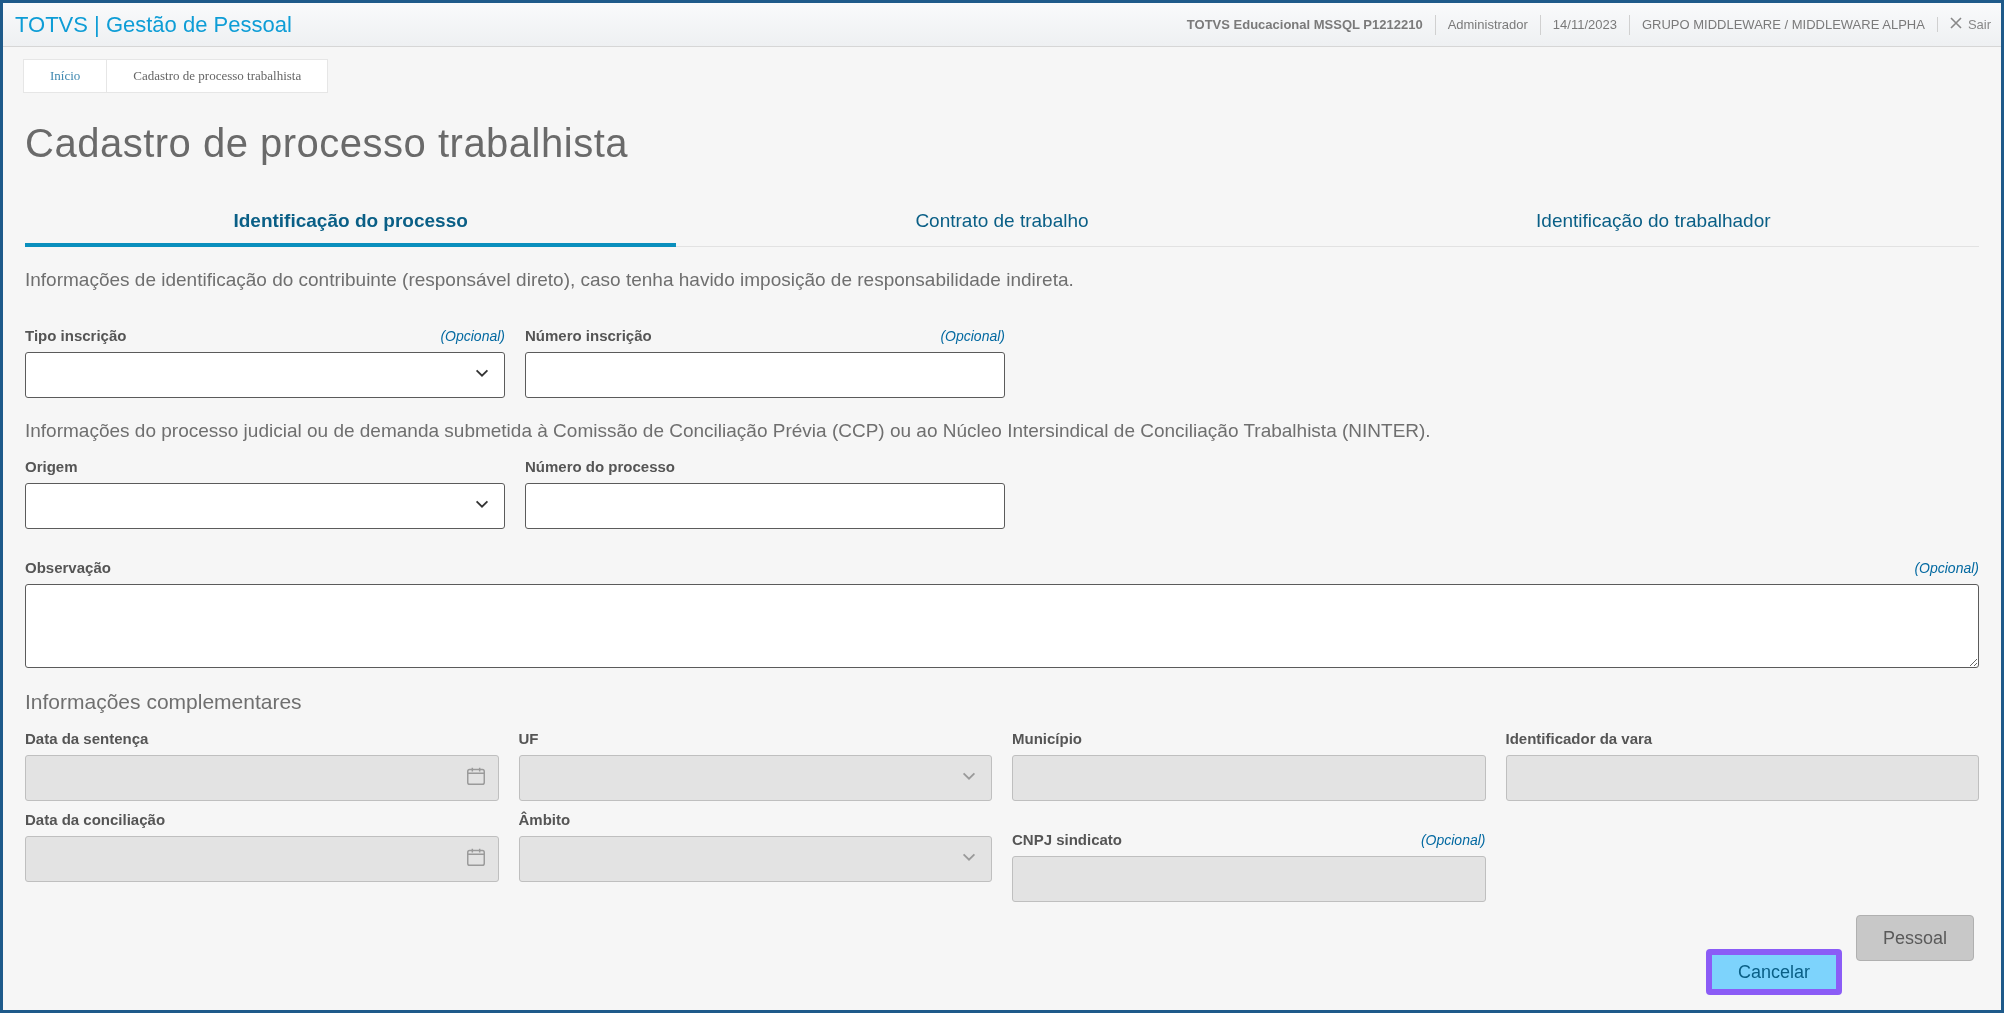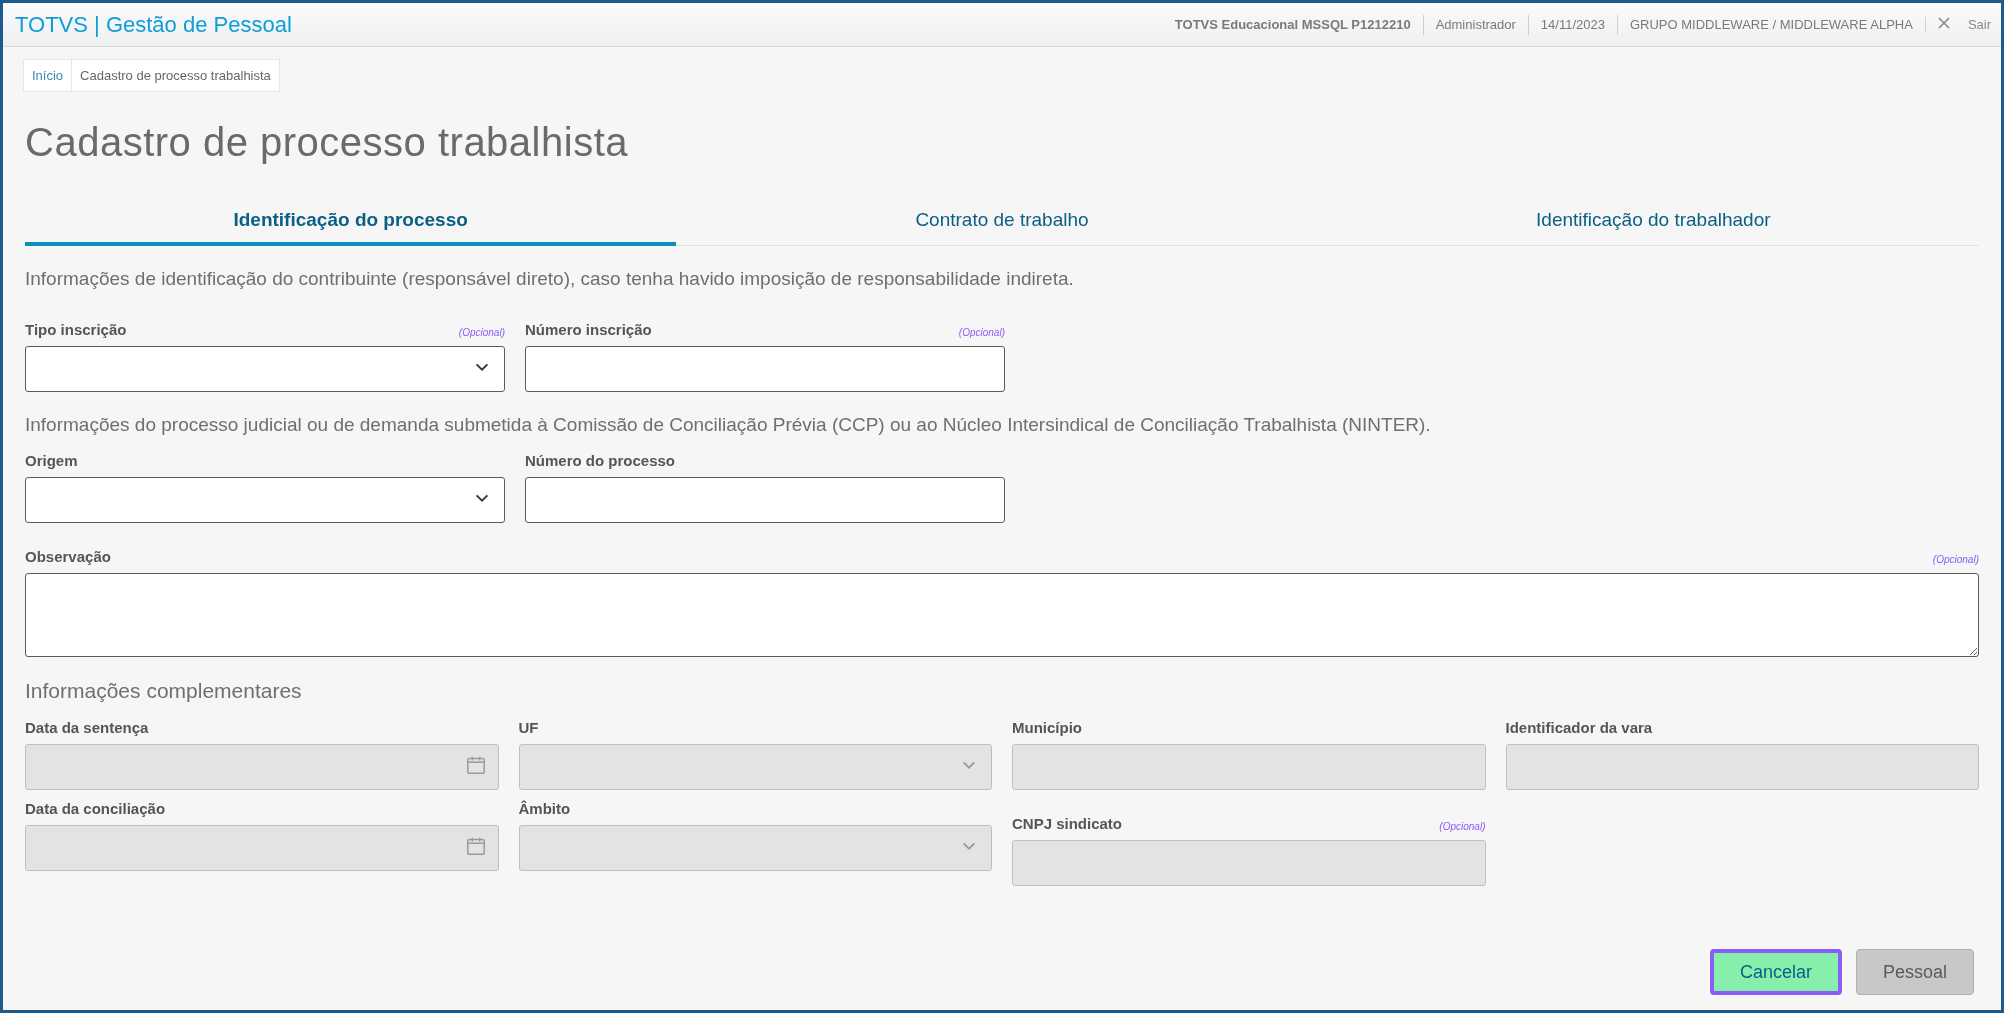--- a/index.html
+++ b/index.html
@@ -35,39 +35,40 @@
   }
   .topbar-right .seg {
     padding: 0 12px;
     border-left: 1px solid #d0d0d0;
     line-height: 20px;
   }
   .topbar-right .seg:first-child { border-left: none; font-weight: bold; }
   .exit {
     display: flex;
     align-items: center;
-    gap: 18px;
+    gap: 6px;
     padding-left: 12px;
     border-left: 1px solid #d0d0d0;
     color: #888;
     cursor: pointer;
   }
   .breadcrumb-wrap {
     padding: 12px 20px 0 20px;
   }
   .breadcrumb {
     display: flex;
     gap: 0;
     font-size: 13px;
   }
   .crumb {
     border: 1px solid #e6e6e6;
     background: #fff;
     color: #3f88b0;
-    padding: 8px 8px;
+    padding: 8px 26px;
+    font-family: Liberation Serif, serif;
   }
   .crumb + .crumb { border-left: none; color:#666; }
   .container {
     padding: 10px 22px 0 22px;
   }
   h1 {
     font-weight: 300;
     font-size: 40px;
     color: #6a6a6a;
     letter-spacing: .5px;
@@ -118,21 +119,21 @@
   }
   .label-row {
     display:flex;
     justify-content: space-between;
     align-items: flex-end;
     margin-bottom: 8px;
     font-size: 15px;
     color:#555;
     font-weight: 600;
   }
-  .opt { font-style: italic; color:#8b5cf6; font-weight:400; font-size:10px;margin-top:21px;}
+  .opt { font-style: italic; color:#0369a1; font-weight:400; font-size:14px;margin-top:21px;}
   .control {
     height: 46px;
     border: 1px solid #5b5b5b;
     background: #fff;
     border-radius: 3px;
     padding: 0 12px;
     font-size: 16px;
     display:flex;
     align-items:center;
     justify-content: space-between;
@@ -173,23 +174,24 @@
   .btn {
     height: 46px;
     padding: 0 26px;
     font-size: 18px;
     border-radius: 4px;
     cursor: pointer;
     display:flex;
     align-items:center;
   }
   .btn-cancel {
-    background:#86efac;
-    border: 4px solid #8b5cf6;
+    background:#7dd3fc;
+    border: 6px solid #8b5cf6;
     color:#0a5f86;
+    margin-top:34px;
   }
   .btn-save {
     background:#c8c8c8;
     border: 1px solid #b0b0b0;
     color:#5a5a5a;
   }
   .cal-icon svg { width:22px; height:22px; fill:#9a9a9a; }
   .date-wrap {
     position:relative;
   }

